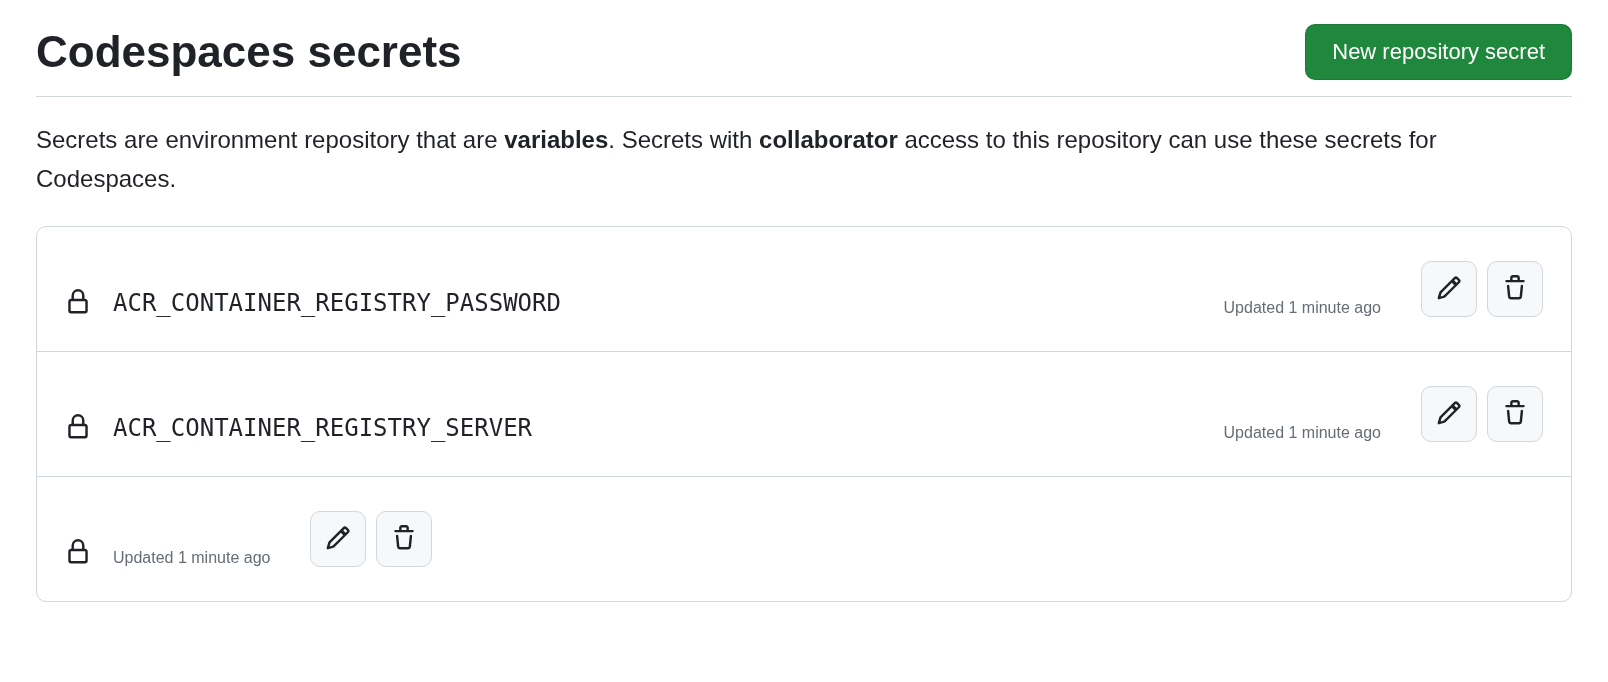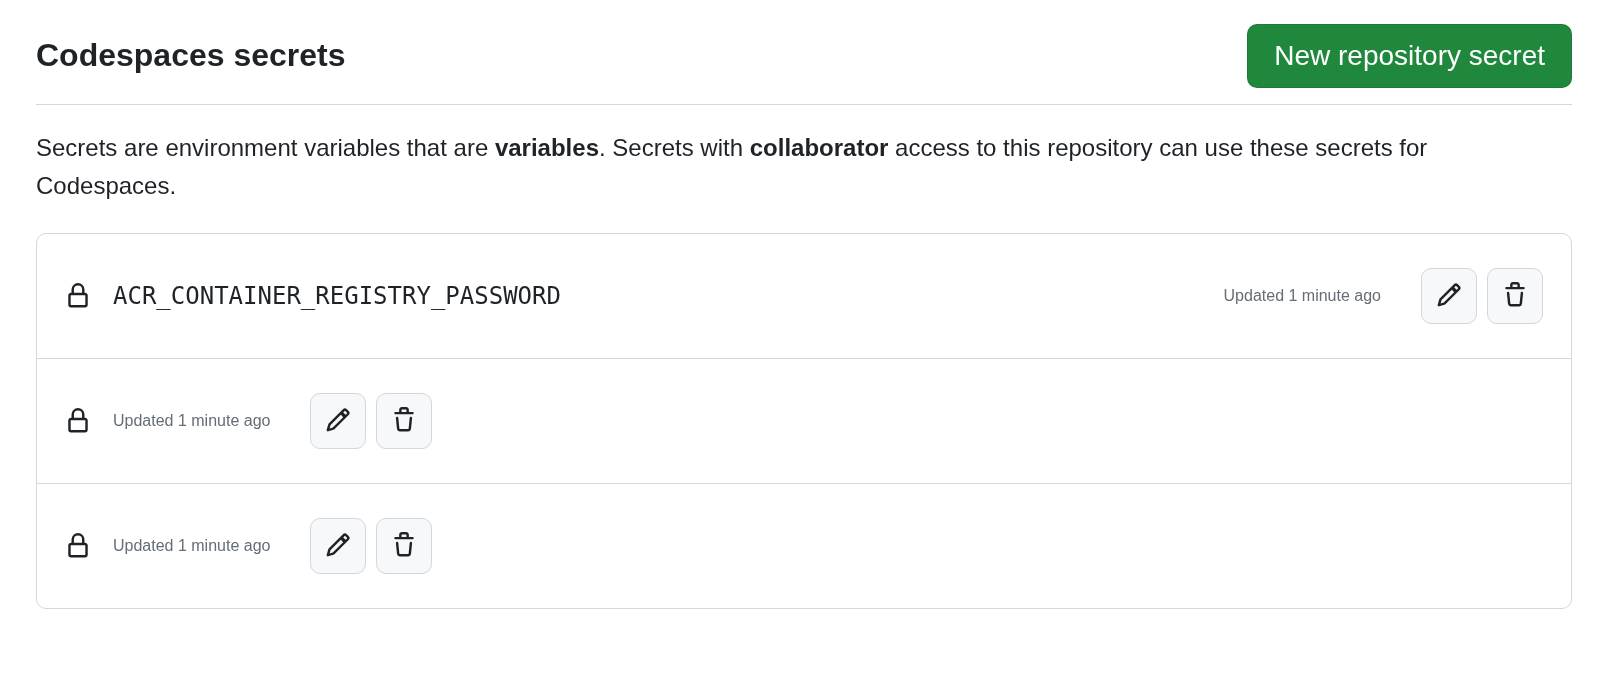--- a/index.html
+++ b/index.html
@@ -16,50 +16,50 @@
   }
   .header-row {
     display: flex;
     justify-content: space-between;
     align-items: center;
     padding-bottom: 16px;
     border-bottom: 1px solid #d0d7de;
     margin-bottom: 24px;
   }
   .page-title {
-    font-size: 32px;
+    font-size: 44px;
     font-weight: 600;
     margin: 0;
     color: #1f2328;
   }
   .new-secret-btn {
     background: #1f883d;
     color: #ffffff;
     border: 1px solid rgba(31,35,40,0.15);
     border-radius: 10px;
     padding: 14px 26px;
-    font-size: 28px;
+    font-size: 22px;
     font-weight: 500;
     cursor: pointer;
     line-height: 1.2;
   }
   .description {
     font-size: 24px;
     line-height: 1.6;
     color: #1f2328;
     margin: 0 0 28px 0;
   }
   .secrets-list {
     border: 1px solid #d0d7de;
     border-radius: 10px;
     overflow: hidden;
   }
   .secret-row {
     display: flex;
-    align-items: center;
+    align-items: flex-end;
     padding: 34px 28px;
     border-top: 1px solid #d0d7de;
   }
   .secret-row:first-child {
     border-top: none;
   }
   .lock-cell {
     flex: 0 0 auto;
     width: 48px;
     display: flex;
@@ -109,21 +109,21 @@
 <body>
 
 <div class="container">
 
   <div class="header-row">
     <h1 class="page-title">Codespaces secrets</h1>
     <button class="new-secret-btn">New repository secret</button>
   </div>
 
   <p class="description">
-    <span>Secrets are environment variables that are </span><strong>variables</strong><span>. Secrets with </span><strong>collaborator</strong><span> access to this repository can use these secrets for Codespaces.</span>
+    <span>Secrets are environment repository that are </span><strong>variables</strong><span>. Secrets with </span><strong>collaborator</strong><span> access to this repository can use these secrets for Codespaces.</span>
   </p>
 
   <div class="secrets-list">
 
     <div class="secret-row">
       <div class="lock-cell">
         <svg viewBox="0 0 16 16" fill="currentColor">
             <path d="M4 4a4 4 0 0 1 8 0v2h.25c.966 0 1.75.784 1.75 1.75v5.5A1.75 1.75 0 0 1 12.25 15h-8.5A1.75 1.75 0 0 1 2 13.25v-5.5C2 6.784 2.784 6 3.75 6H4Zm6.5 2V4a2.5 2.5 0 1 0-5 0v2ZM3.75 7.5a.25.25 0 0 0-.25.25v5.5c0 .138.112.25.25.25h8.5a.25.25 0 0 0 .25-.25v-5.5a.25.25 0 0 0-.25-.25Z"></path>
           </svg>
       </div>
@@ -146,20 +146,21 @@
         </button>
       </div>
     </div>
 
     <div class="secret-row">
       <div class="lock-cell">
         <svg viewBox="0 0 16 16" fill="currentColor">
             <path d="M4 4a4 4 0 0 1 8 0v2h.25c.966 0 1.75.784 1.75 1.75v5.5A1.75 1.75 0 0 1 12.25 15h-8.5A1.75 1.75 0 0 1 2 13.25v-5.5C2 6.784 2.784 6 3.75 6H4Zm6.5 2V4a2.5 2.5 0 1 0-5 0v2ZM3.75 7.5a.25.25 0 0 0-.25.25v5.5c0 .138.112.25.25.25h8.5a.25.25 0 0 0 .25-.25v-5.5a.25.25 0 0 0-.25-.25Z"></path>
           </svg>
       </div>
+      <div class="name-cell">ACR_CONTAINER_REGISTRY_SERVER</div>
       <div class="updated-cell">Updated 1 minute ago</div>
       <div class="actions-cell">
         <button class="icon-btn">
           <span>
             <svg viewBox="0 0 16 16" fill="currentColor">
                 <path d="M11.013 1.427a1.75 1.75 0 0 1 2.474 0l1.086 1.086a1.75 1.75 0 0 1 0 2.474l-8.61 8.61c-.21.21-.47.364-.756.445l-3.251.93a.75.75 0 0 1-.927-.928l.929-3.25c.081-.286.235-.547.445-.758l8.61-8.61Zm.176 4.823L9.75 4.81l-6.286 6.287a.253.253 0 0 0-.064.108l-.558 1.953 1.953-.558a.253.253 0 0 0 .108-.064Zm1.238-3.763a.25.25 0 0 0-.354 0l-.823.823L12.689 4.75l.823-.823a.25.25 0 0 0 0-.354Z"></path>
               </svg>
           </span>
         </button>
         <button class="icon-btn">

